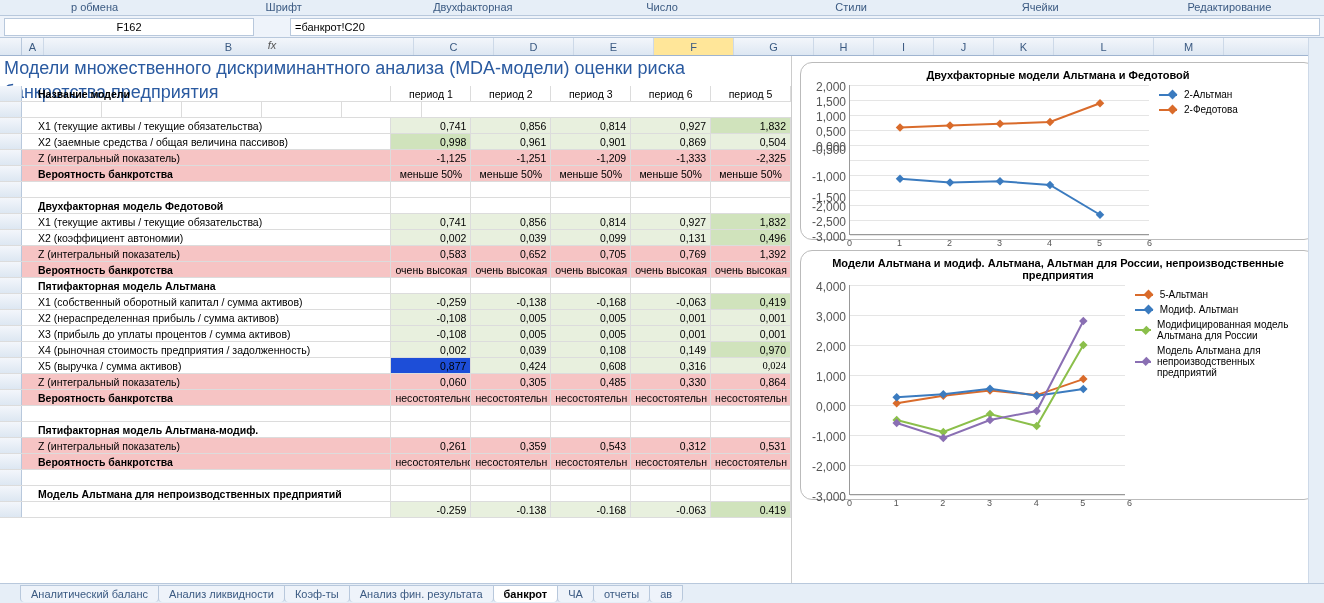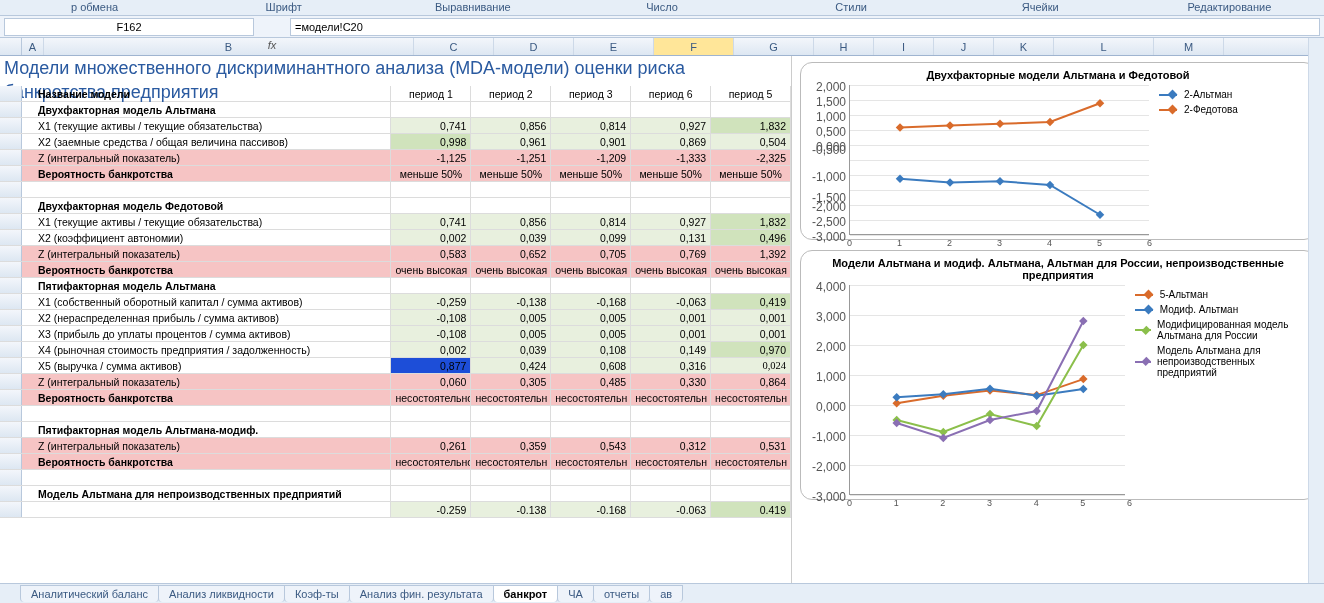--- a/index.html
+++ b/index.html
@@ -44,31 +44,31 @@
 .xtick { position: absolute; bottom: -14px; font-size: 9px; color: #555; transform: translateX(-3px); }
 svg { position: absolute; left: 0; top: 0; overflow: visible; }
 .scroll-right { position:absolute; right:0; top:38px; bottom:20px; width:16px; background:#e6eef7; border-left:1px solid #cdd9e8;}
 </style>
 </head>
 <body>
 
 <div class="ribbon-groups">
     <span>р обмена</span>
     <span>Шрифт</span>
-    <span>Выравнивание</span>
+    <span>Двухфакторная</span>
     <span>Число</span>
     <span>Стили</span>
     <span>Ячейки</span>
     <span>Редактирование</span>
   </div>
 
 <div class="formula-row">
   <div class="namebox">F162</div>
   <div class="fx">fx</div>
-  <div class="formula-input">=модели!C20</div>
+  <div class="formula-input">=банкрот!C20</div>
 </div>
 
 <div class="col-headers">
   <div class="rh"></div>
 <div class="ch" style="width: 22px;">A</div>
     <div class="ch" style="width: 370px;">B</div>
     <div class="ch" style="width: 80px;">C</div>
     <div class="ch" style="width: 80px;">D</div>
     <div class="ch" style="width: 80px;">E</div>
     <div class="ch sel" style="width: 80px;">F</div>
@@ -90,21 +90,20 @@
           <div class="rnum"></div>
           <div class="cell lbl">Название модели</div>
           <div class="cell val valcenter">период 1</div>
           <div class="cell val valcenter">период 2</div>
           <div class="cell val valcenter">период 3</div>
           <div class="cell val valcenter">период 6</div>
           <div class="cell val valcenter">период 5</div>
         </div>
         <div class="trow section">
           <div class="rnum"></div>
-          <div class="cell lbl">Двухфакторная модель Альтмана</div>
           <div class="cell val"></div>
           <div class="cell val"></div>
           <div class="cell val"></div>
           <div class="cell val"></div>
           <div class="cell val"></div>
         </div>
         <div class="trow ">
           <div class="rnum"></div>
           <div class="cell lbl">X1 (текущие активы / текущие обязательства)</div>
           <div class="cell val" style="background: rgb(232, 240, 222);">0,741</div>

